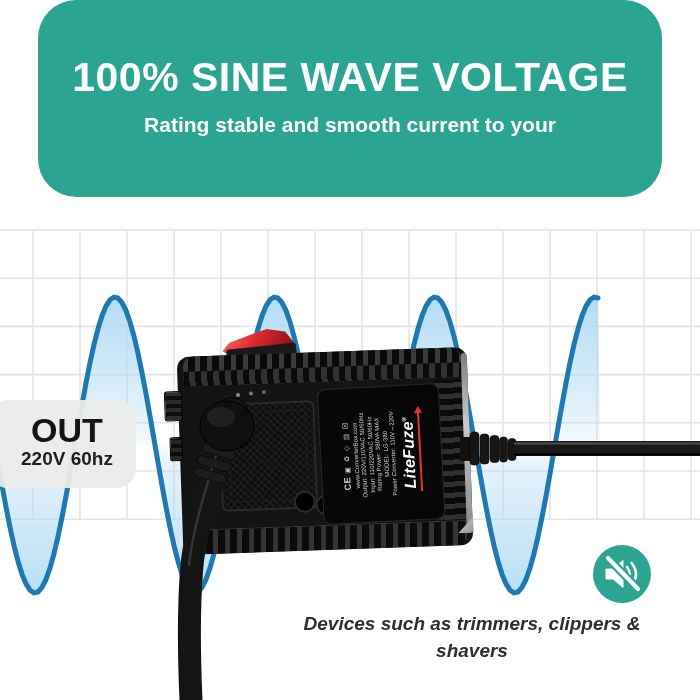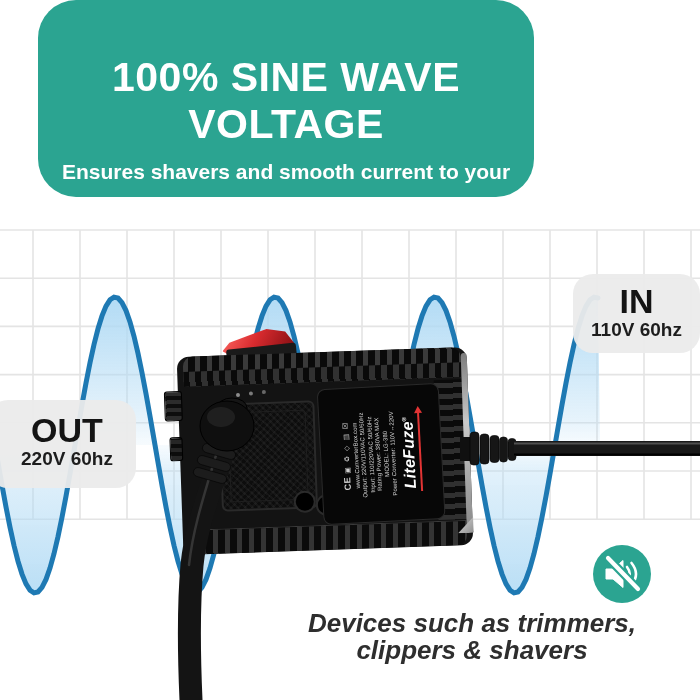--- a/index.html
+++ b/index.html
@@ -1,20 +1,20 @@
 <!DOCTYPE html>
 <html><head>
 <meta charset="utf-8">
 <style>
   html,body{margin:0;padding:0;background:#fff;}
   #canvas{position:relative;width:700px;height:700px;background:#ffffff;overflow:hidden;
           font-family:"Liberation Sans",sans-serif;}
 
   
-  .banner{position:absolute;left:38px;top:0;width:496px;height:197px;background:#2BA491;
+  .banner{position:absolute;left:38px;top:0;width:624px;height:197px;background:#2BA491;
           border-radius:38px;text-align:center;color:#fff;}
   .banner h1{margin:54px 0 10px 0;font-size:41px;font-weight:800;letter-spacing:.5px;}
   .banner .sub{font-size:21px;font-weight:600;line-height:28px;}
 
   
   #bg-svg{position:absolute;left:0;top:0;}
 
   
   .volt-box{position:absolute;background:rgba(235,235,235,.95);text-align:center;color:#141414;}
   .volt-box .big{font-size:34px;font-weight:800;line-height:36px;}
@@ -74,21 +74,21 @@
             border-left:7px solid #e23434;border-top:4px solid transparent;border-bottom:4px solid transparent;}
 
   
   #cable-svg{position:absolute;left:0;top:0;}
 
   
   .mute-badge{position:absolute;left:593px;top:545px;width:58px;height:58px;border-radius:50%;background:#2BA491;}
 
   
   .footer{position:absolute;left:272px;top:610px;width:400px;text-align:center;
-          font-style:italic;font-weight:600;font-size:26px;line-height:27px;color:#2E2E2E;}
+          font-style:italic;font-weight:600;font-size:19px;line-height:27px;color:#2E2E2E;}
 </style>
 </head>
 <body>
 
 <div id="canvas">
 
   <svg id="bg-svg" width="700" height="700" viewBox="0 0 700 700">
     <defs>
       <linearGradient id="lobeGrad" gradientUnits="userSpaceOnUse" x1="0" y1="297" x2="0" y2="593">
         <stop offset="0" stop-color="#AED9F4" stop-opacity="0.95"></stop>
@@ -128,33 +128,29 @@
       </g>
     <g mask="url(#waveMask)">
       <path id="wave-fill" d="M -10.0 416.1 L -6.0 439.2 L -2.0 462.4 L 2.0 485.2 L 6.0 507.0 L 10.0 527.2 L 14.0 545.5 L 18.0 561.2 L 22.0 574.1 L 26.0 583.9 L 30.0 590.2 L 34.0 592.9 L 38.0 592.0 L 42.0 587.4 L 46.0 579.4 L 50.0 568.1 L 54.0 553.7 L 58.0 536.6 L 62.0 517.3 L 66.0 496.2 L 70.0 473.9 L 74.0 450.8 L 78.0 427.6 L 82.0 404.8 L 86.0 383.0 L 90.0 362.8 L 94.0 344.5 L 98.0 328.8 L 102.0 315.9 L 106.0 306.1 L 110.0 299.8 L 114.0 297.1 L 118.0 298.0 L 122.0 302.6 L 126.0 310.6 L 130.0 321.9 L 134.0 336.3 L 138.0 353.4 L 142.0 372.7 L 146.0 393.8 L 150.0 416.1 L 154.0 439.2 L 158.0 462.4 L 162.0 485.2 L 166.0 507.0 L 170.0 527.2 L 174.0 545.5 L 178.0 561.2 L 182.0 574.1 L 186.0 583.9 L 190.0 590.2 L 194.0 592.9 L 198.0 592.0 L 202.0 587.4 L 206.0 579.4 L 210.0 568.1 L 214.0 553.7 L 218.0 536.6 L 222.0 517.3 L 226.0 496.2 L 230.0 473.9 L 234.0 450.8 L 238.0 427.6 L 242.0 404.8 L 246.0 383.0 L 250.0 362.8 L 254.0 344.5 L 258.0 328.8 L 262.0 315.9 L 266.0 306.1 L 270.0 299.8 L 274.0 297.1 L 278.0 298.0 L 282.0 302.6 L 286.0 310.6 L 290.0 321.9 L 294.0 336.3 L 298.0 353.4 L 302.0 372.7 L 306.0 393.8 L 310.0 416.1 L 314.0 439.2 L 318.0 462.4 L 322.0 485.2 L 326.0 507.0 L 330.0 527.2 L 334.0 545.5 L 338.0 561.2 L 342.0 574.1 L 346.0 583.9 L 350.0 590.2 L 354.0 592.9 L 358.0 592.0 L 362.0 587.4 L 366.0 579.4 L 370.0 568.1 L 374.0 553.7 L 378.0 536.6 L 382.0 517.3 L 386.0 496.2 L 390.0 473.9 L 394.0 450.8 L 398.0 427.6 L 402.0 404.8 L 406.0 383.0 L 410.0 362.8 L 414.0 344.5 L 418.0 328.8 L 422.0 315.9 L 426.0 306.1 L 430.0 299.8 L 434.0 297.1 L 438.0 298.0 L 442.0 302.6 L 446.0 310.6 L 450.0 321.9 L 454.0 336.3 L 458.0 353.4 L 462.0 372.7 L 466.0 393.8 L 470.0 416.1 L 474.0 439.2 L 478.0 462.4 L 482.0 485.2 L 486.0 507.0 L 490.0 527.2 L 494.0 545.5 L 498.0 561.2 L 502.0 574.1 L 506.0 583.9 L 510.0 590.2 L 514.0 592.9 L 518.0 592.0 L 522.0 587.4 L 526.0 579.4 L 530.0 568.1 L 534.0 553.7 L 538.0 536.6 L 542.0 517.3 L 546.0 496.2 L 550.0 473.9 L 554.0 450.8 L 558.0 427.6 L 562.0 404.8 L 566.0 383.0 L 570.0 362.8 L 574.0 344.5 L 578.0 328.8 L 582.0 315.9 L 586.0 306.1 L 590.0 299.8 L 594.0 297.1 L 598.0 298.0 L 600 445 L -10 445 Z" fill="url(#lobeGrad)" stroke="none"></path>
       <path id="wave-stroke" d="M -10.0 416.1 L -6.0 439.2 L -2.0 462.4 L 2.0 485.2 L 6.0 507.0 L 10.0 527.2 L 14.0 545.5 L 18.0 561.2 L 22.0 574.1 L 26.0 583.9 L 30.0 590.2 L 34.0 592.9 L 38.0 592.0 L 42.0 587.4 L 46.0 579.4 L 50.0 568.1 L 54.0 553.7 L 58.0 536.6 L 62.0 517.3 L 66.0 496.2 L 70.0 473.9 L 74.0 450.8 L 78.0 427.6 L 82.0 404.8 L 86.0 383.0 L 90.0 362.8 L 94.0 344.5 L 98.0 328.8 L 102.0 315.9 L 106.0 306.1 L 110.0 299.8 L 114.0 297.1 L 118.0 298.0 L 122.0 302.6 L 126.0 310.6 L 130.0 321.9 L 134.0 336.3 L 138.0 353.4 L 142.0 372.7 L 146.0 393.8 L 150.0 416.1 L 154.0 439.2 L 158.0 462.4 L 162.0 485.2 L 166.0 507.0 L 170.0 527.2 L 174.0 545.5 L 178.0 561.2 L 182.0 574.1 L 186.0 583.9 L 190.0 590.2 L 194.0 592.9 L 198.0 592.0 L 202.0 587.4 L 206.0 579.4 L 210.0 568.1 L 214.0 553.7 L 218.0 536.6 L 222.0 517.3 L 226.0 496.2 L 230.0 473.9 L 234.0 450.8 L 238.0 427.6 L 242.0 404.8 L 246.0 383.0 L 250.0 362.8 L 254.0 344.5 L 258.0 328.8 L 262.0 315.9 L 266.0 306.1 L 270.0 299.8 L 274.0 297.1 L 278.0 298.0 L 282.0 302.6 L 286.0 310.6 L 290.0 321.9 L 294.0 336.3 L 298.0 353.4 L 302.0 372.7 L 306.0 393.8 L 310.0 416.1 L 314.0 439.2 L 318.0 462.4 L 322.0 485.2 L 326.0 507.0 L 330.0 527.2 L 334.0 545.5 L 338.0 561.2 L 342.0 574.1 L 346.0 583.9 L 350.0 590.2 L 354.0 592.9 L 358.0 592.0 L 362.0 587.4 L 366.0 579.4 L 370.0 568.1 L 374.0 553.7 L 378.0 536.6 L 382.0 517.3 L 386.0 496.2 L 390.0 473.9 L 394.0 450.8 L 398.0 427.6 L 402.0 404.8 L 406.0 383.0 L 410.0 362.8 L 414.0 344.5 L 418.0 328.8 L 422.0 315.9 L 426.0 306.1 L 430.0 299.8 L 434.0 297.1 L 438.0 298.0 L 442.0 302.6 L 446.0 310.6 L 450.0 321.9 L 454.0 336.3 L 458.0 353.4 L 462.0 372.7 L 466.0 393.8 L 470.0 416.1 L 474.0 439.2 L 478.0 462.4 L 482.0 485.2 L 486.0 507.0 L 490.0 527.2 L 494.0 545.5 L 498.0 561.2 L 502.0 574.1 L 506.0 583.9 L 510.0 590.2 L 514.0 592.9 L 518.0 592.0 L 522.0 587.4 L 526.0 579.4 L 530.0 568.1 L 534.0 553.7 L 538.0 536.6 L 542.0 517.3 L 546.0 496.2 L 550.0 473.9 L 554.0 450.8 L 558.0 427.6 L 562.0 404.8 L 566.0 383.0 L 570.0 362.8 L 574.0 344.5 L 578.0 328.8 L 582.0 315.9 L 586.0 306.1 L 590.0 299.8 L 594.0 297.1 L 598.0 298.0" fill="none" stroke="#1E79B3" stroke-width="5" stroke-linecap="round"></path>
     </g>
   </svg>
 
   <div class="banner">
     <h1>100% SINE WAVE VOLTAGE</h1>
     <div class="sub">
-      <div>Ensures shavers and smooth current to your</div>
+      <div>Rating stable and smooth current to your</div>
     </div>
   </div>
 
   <div class="volt-box" id="out-box">
     <div class="big">OUT</div>
     <div class="small">220V 60hz</div>
   </div>
 
-  <div class="volt-box" id="in-box">
-    <div class="big">IN</div>
-    <div class="small">110V 60hz</div>
-  </div>
 
   <div class="device">
     <div class="switch-red"></div>
     <div class="switch-base"></div>
     <div class="fins-top"></div>
     <div class="fins-right"></div>
     <div class="fins-bottom"></div>
     <div class="silver-edge"></div>
     <div class="corner-cut"></div>
     <div class="dots"></div>

